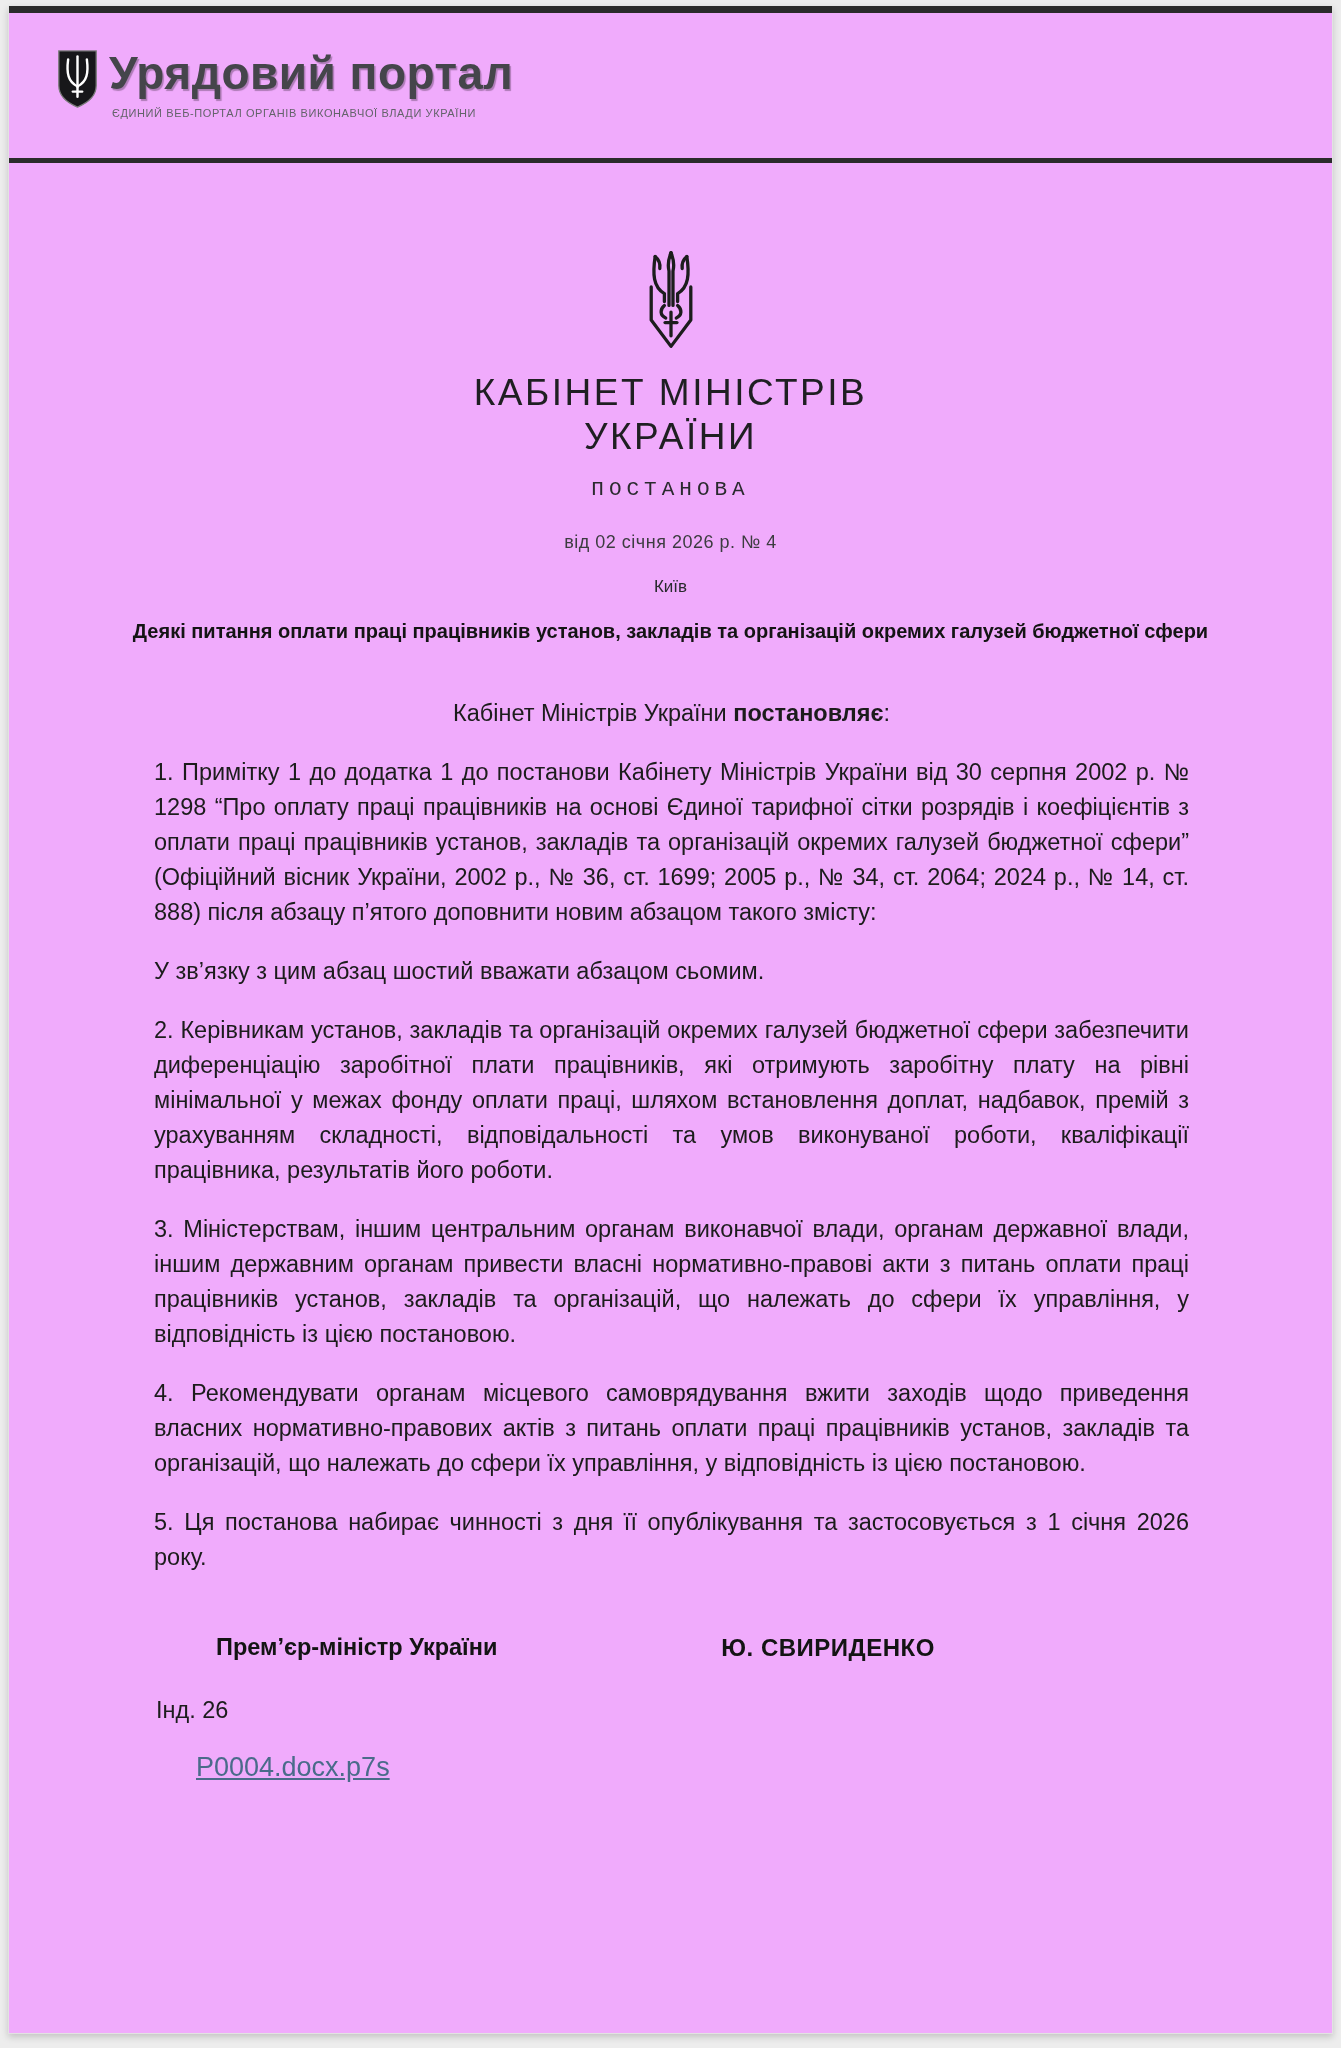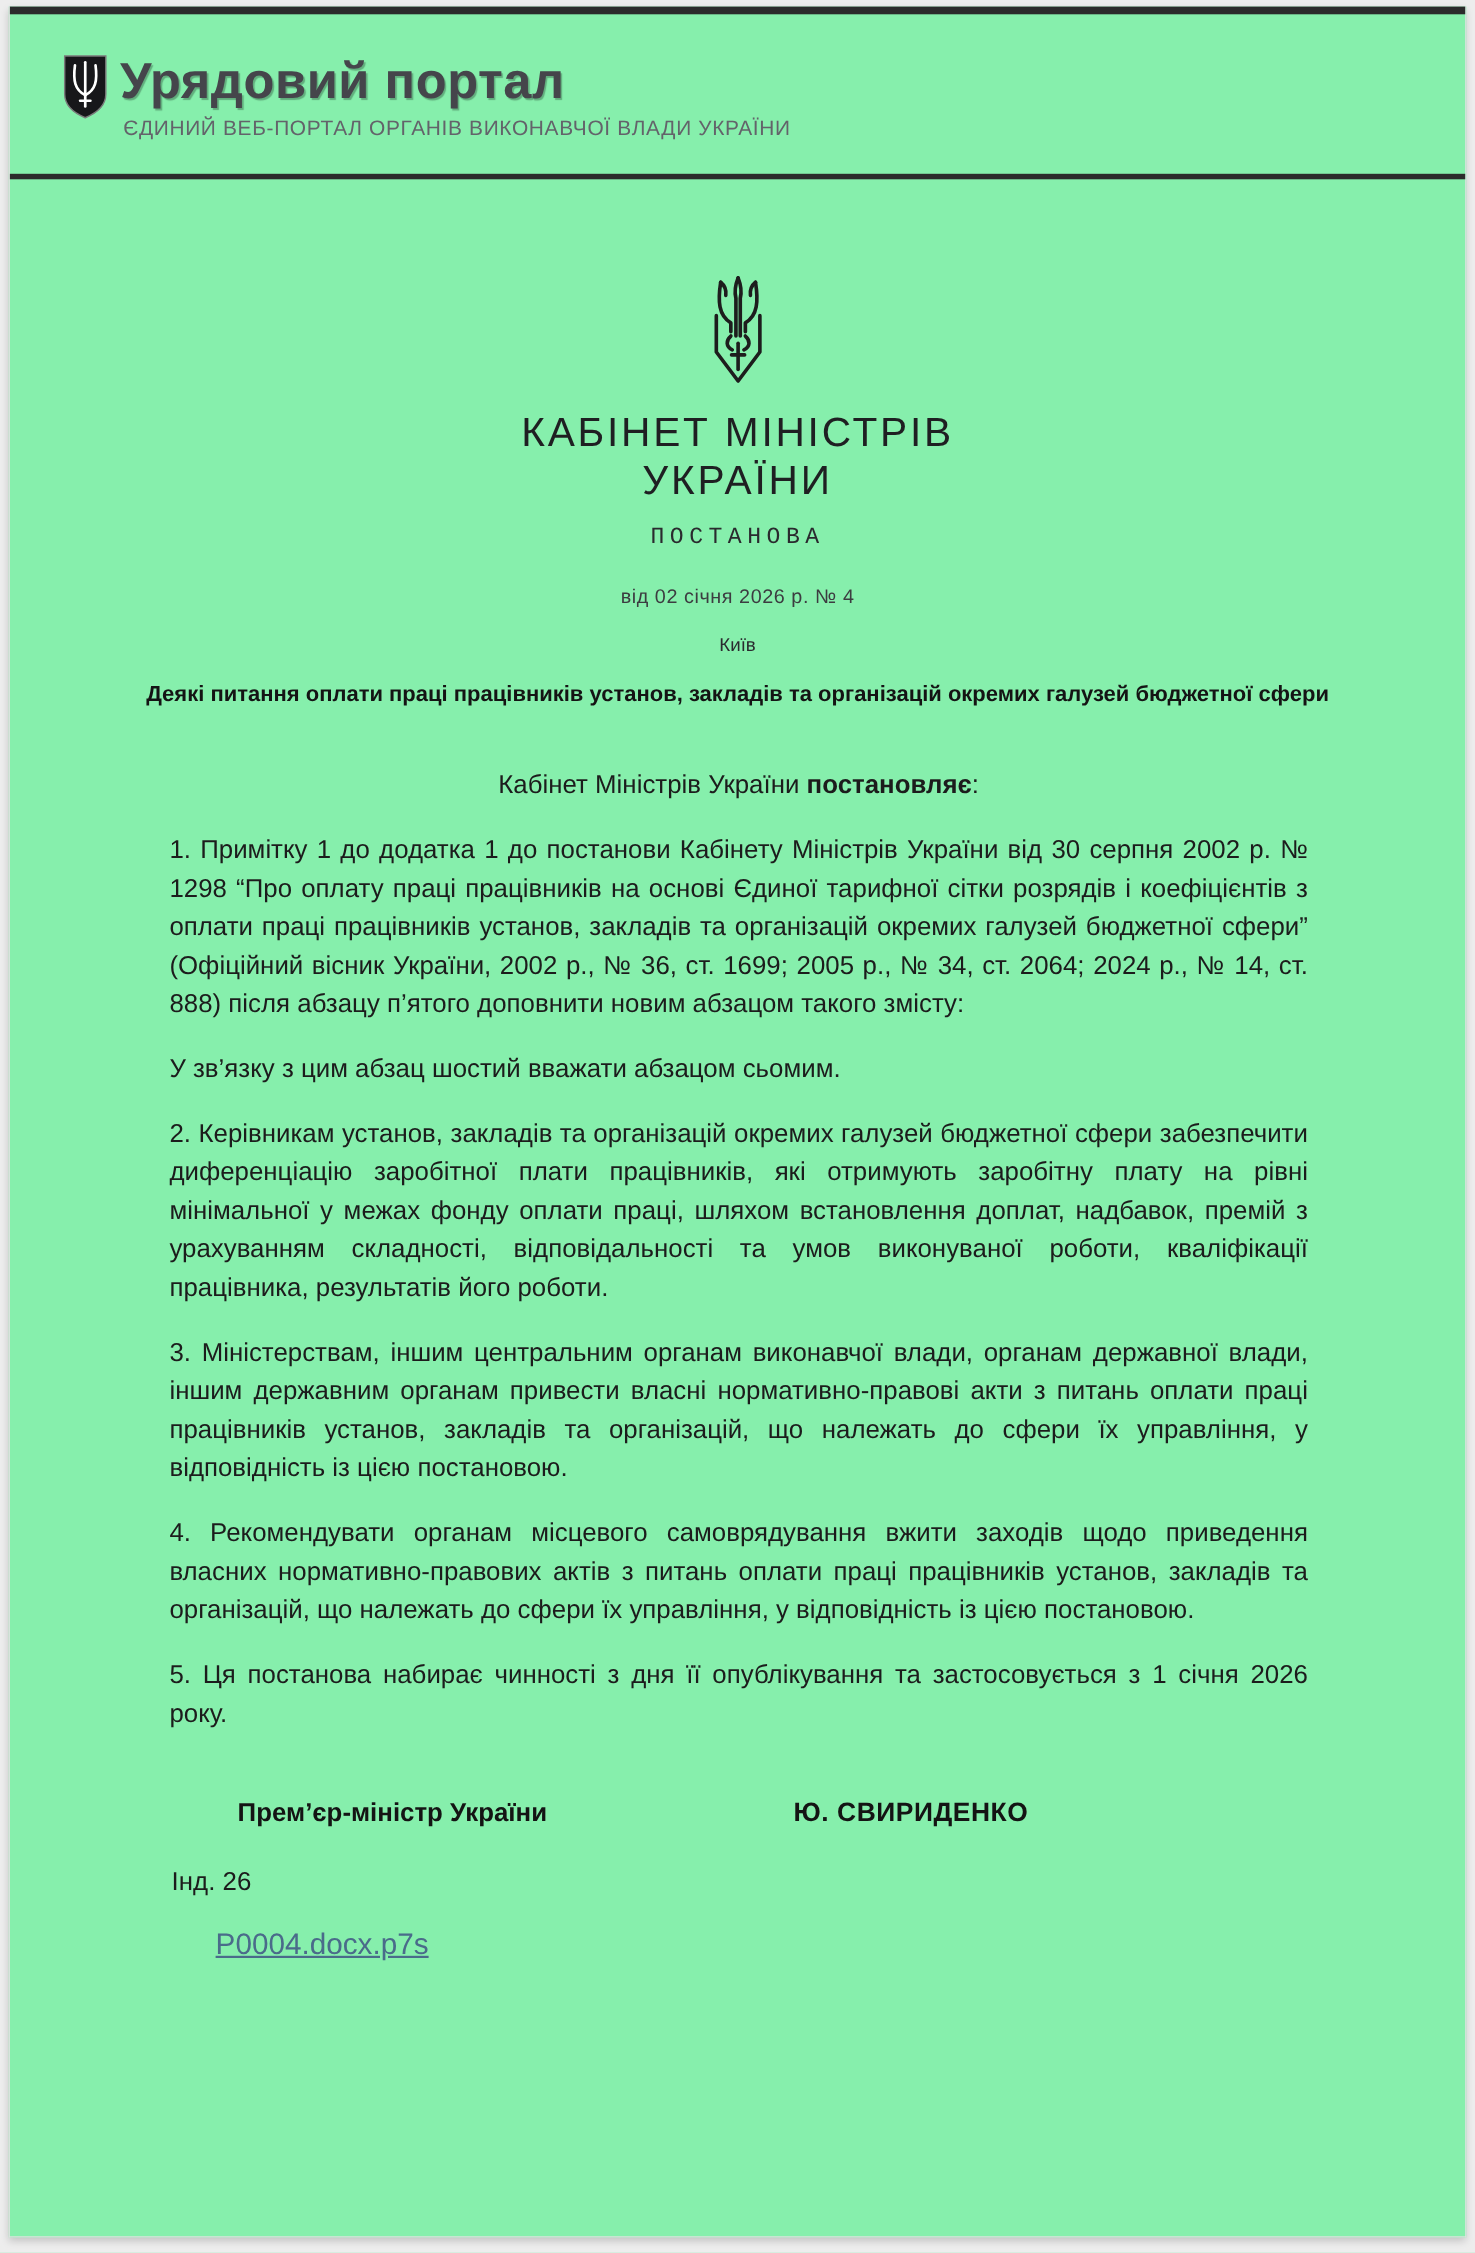--- a/index.html
+++ b/index.html
@@ -10,21 +10,21 @@
   body {
     height: 2048px;
     background: #ededed;
     overflow: hidden;
   }
   .page-card {
     position: relative;
     margin: 0 8px;
     width: 1325px;
     height: 2028px;
-    background: #86efac;
+    background: #f0abfc;
     border: 1px solid #e2e2e2;
     border-top: none;
     box-shadow: 0 3px 7px rgba(0,0,0,0.18);
   }
   
   .top-bar {
     margin-top: 6px;
     height: 7px;
     background: #2b2b2b;
   }
@@ -40,21 +40,21 @@
     font-size: 46px;
     font-weight: 700;
     color: #45454b;
     letter-spacing: 0.5px;
     text-shadow: 1.5px 1.5px 1px rgba(0,0,0,0.28);
     line-height: 1.25;
   }
   .logo-tagline {
     margin-top: 4px;
     margin-left: 3px;
-    font-size: 19px;
+    font-size: 11px;
     color: #63636a;
     letter-spacing: 0.6px;
   }
   .header-rule {
     height: 5px;
     background: #2b2b2b;
   }
   
   .doc-emblem {
     display: block;

